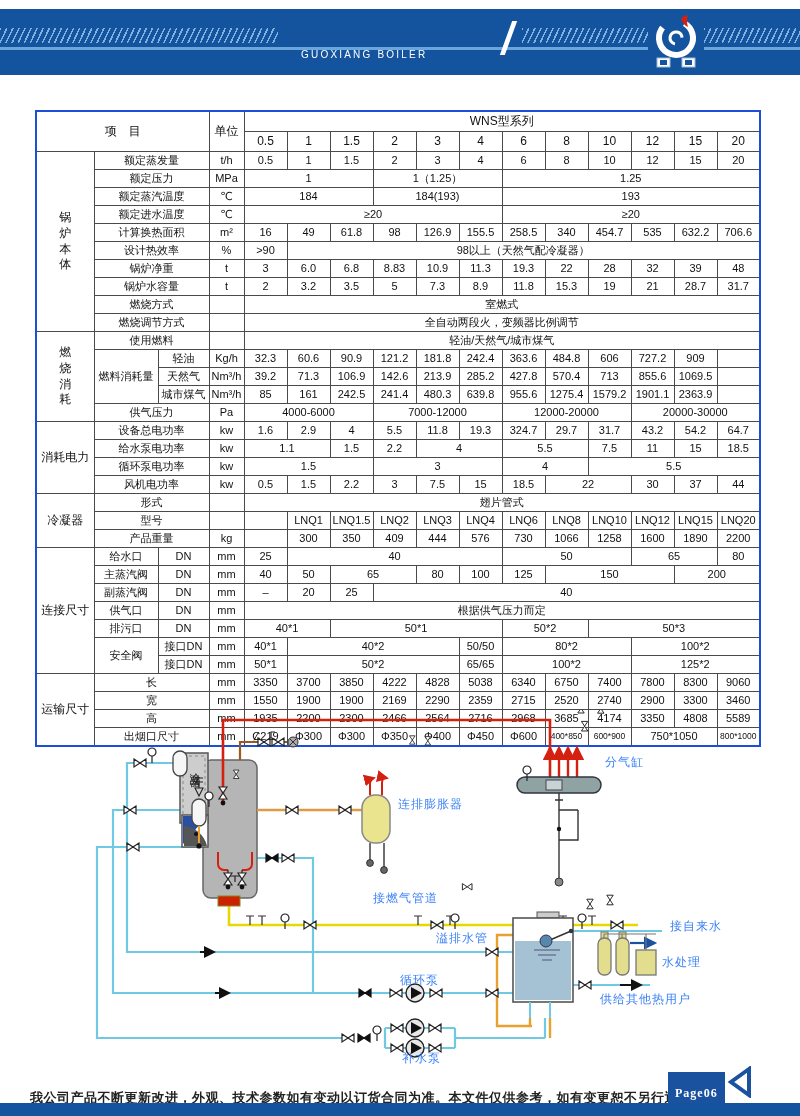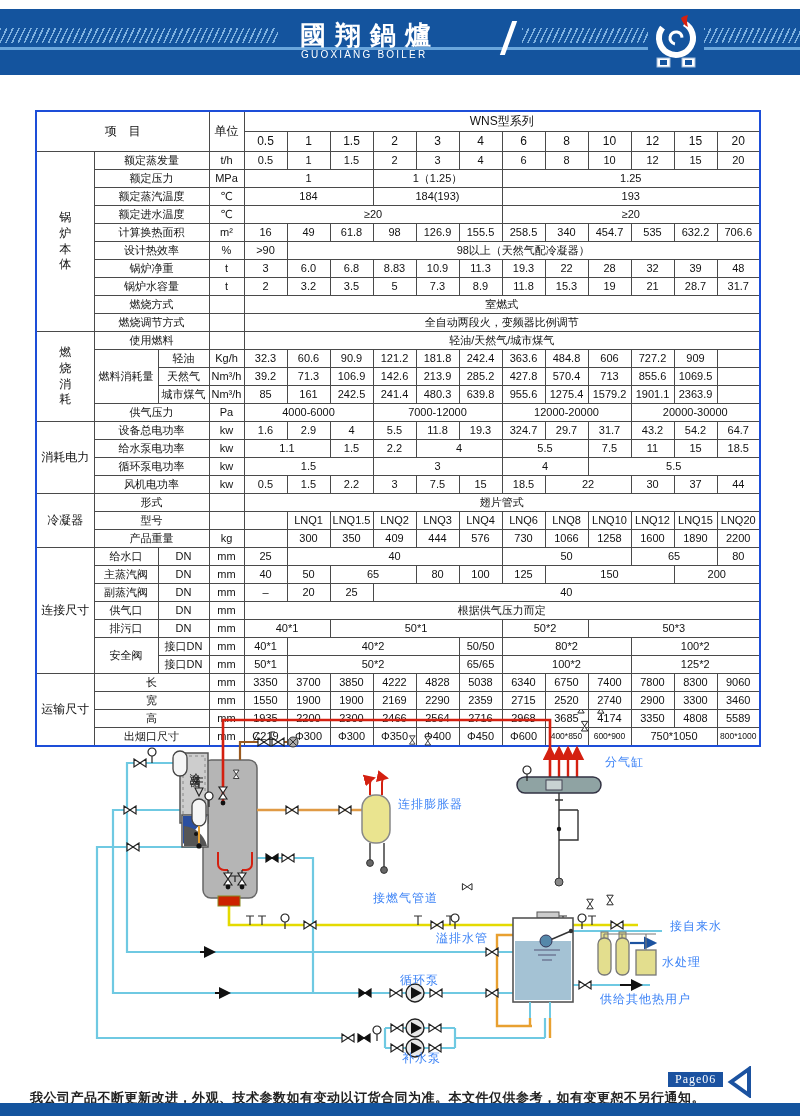--- a/index.html
+++ b/index.html
@@ -29,35 +29,34 @@
   td.vgrp{white-space:pre-line;line-height:1.3;font-size:12px;}
   td.grp{font-size:12px;}
   td.sm{font-size:8.5px;}
   
   .diagram{position:absolute;left:0;top:710px;width:800px;height:362px;}
   .dlabel{position:absolute;color:#3b82f6;font-size:12px;letter-spacing:1px;white-space:nowrap;}
   .vert{writing-mode:vertical-lr;text-orientation:upright;letter-spacing:2px;font-size:11px;color:#222;}
   
   .disclaimer{position:absolute;left:30px;top:1089px;font-size:13px;font-weight:bold;color:#222;letter-spacing:.5px;}
   .pagebadge{position:absolute;left:668px;top:1072px;background:#1b52a0;color:#fff;
-             font-family:"Liberation Serif","DejaVu Serif",serif;font-weight:normal;font-size:12px;
-             padding:0 7px;letter-spacing:1px;}
+             font-family:"Liberation Serif","DejaVu Serif",serif;font-weight:bold;font-size:12px;
+             padding:14px 7px;letter-spacing:1px;}
   .pagetri{position:absolute;left:727px;top:1066px;}
   .bottombar{position:absolute;left:0;top:1103px;width:800px;height:13px;background:#14549e;}
 </style>
 </head>
 <body>
 
 <div class="banner">
   <div class="stripes s1"></div>
   <div class="stripes s2"></div>
   <div class="stripes s3"></div>
   <div class="thinline t1"></div>
   <div class="thinline t2"></div>
-  <div class="brand-cn">國翔鍋爐</div>
   <div class="brand-en">GUOXIANG BOILER</div>
   <div class="slash"></div>
   <svg class="logo" width="62" height="64" viewBox="0 0 62 64">
     <circle cx="31" cy="28" r="17" fill="none" stroke="#fff" stroke-width="6" stroke-dasharray="82 26" transform="rotate(-60 31 28)"></circle>
     <circle cx="31" cy="28" r="6" fill="none" stroke="#fff" stroke-width="3" stroke-dasharray="26 12" transform="rotate(100 31 28)"></circle>
     <path d="M36,8 q2,7 7,9 q-2,-6 0,-12 q-5,1 -7,3 z" fill="#d42010"></path>
     <rect x="12" y="48" width="13" height="9" fill="#fff" stroke="#9db8d8"></rect>
     <rect x="15" y="50" width="7" height="5" fill="#14549e"></rect>
     <rect x="37" y="48" width="13" height="9" fill="#fff" stroke="#9db8d8"></rect>
     <rect x="40" y="50" width="7" height="5" fill="#14549e"></rect>

